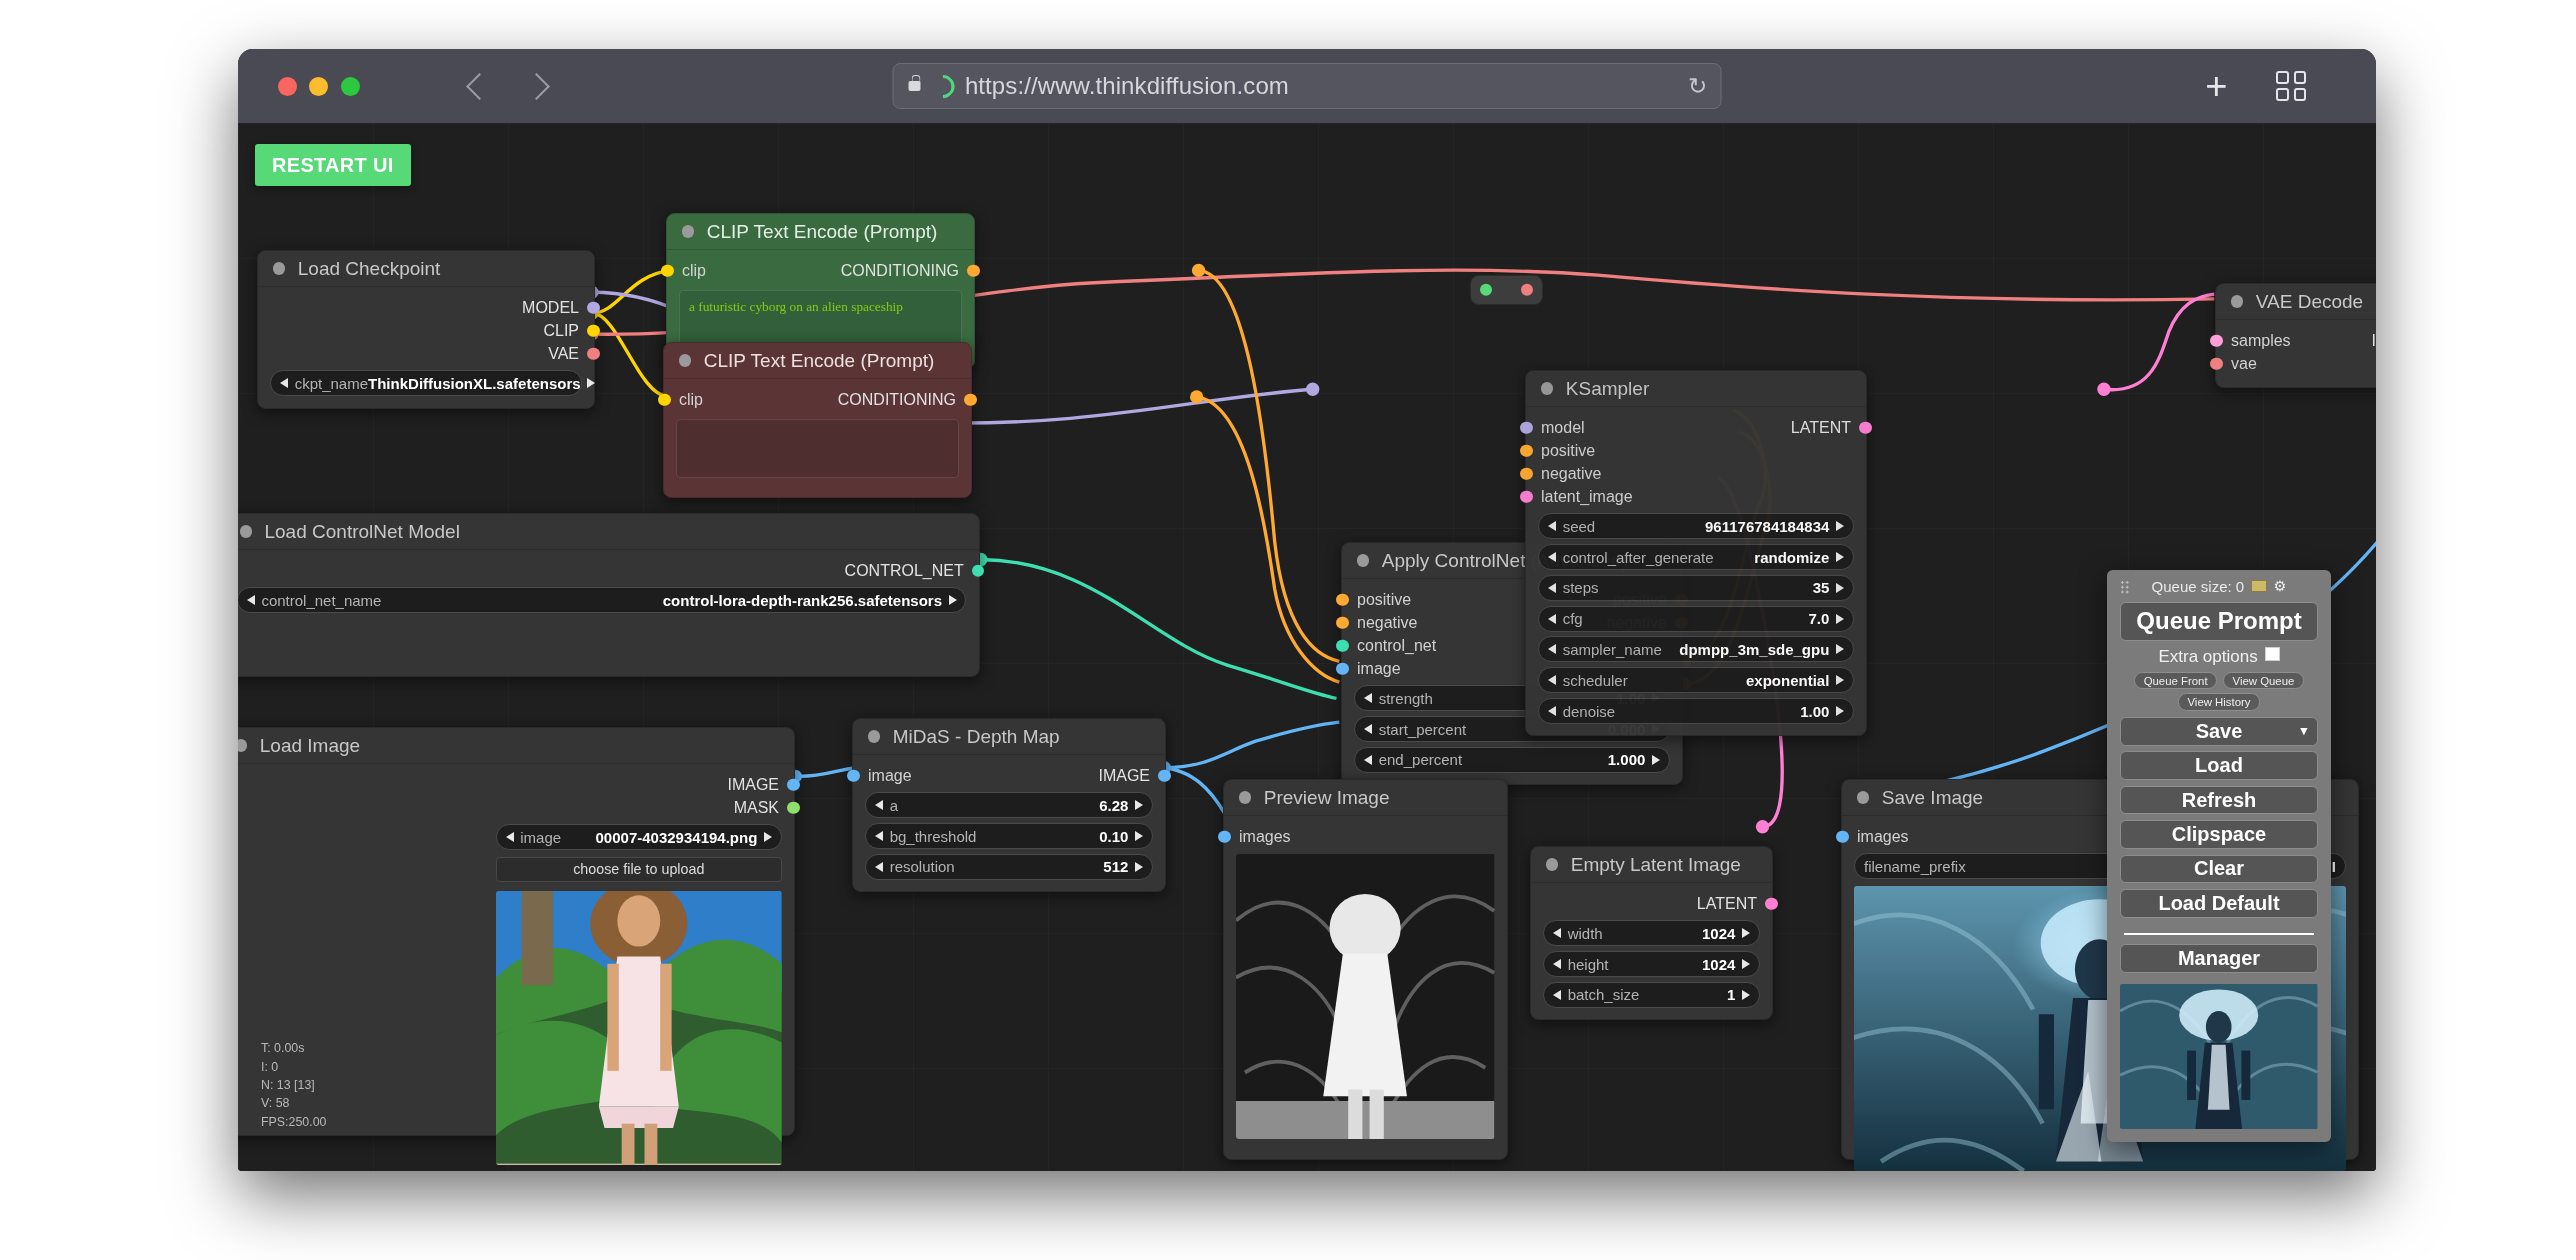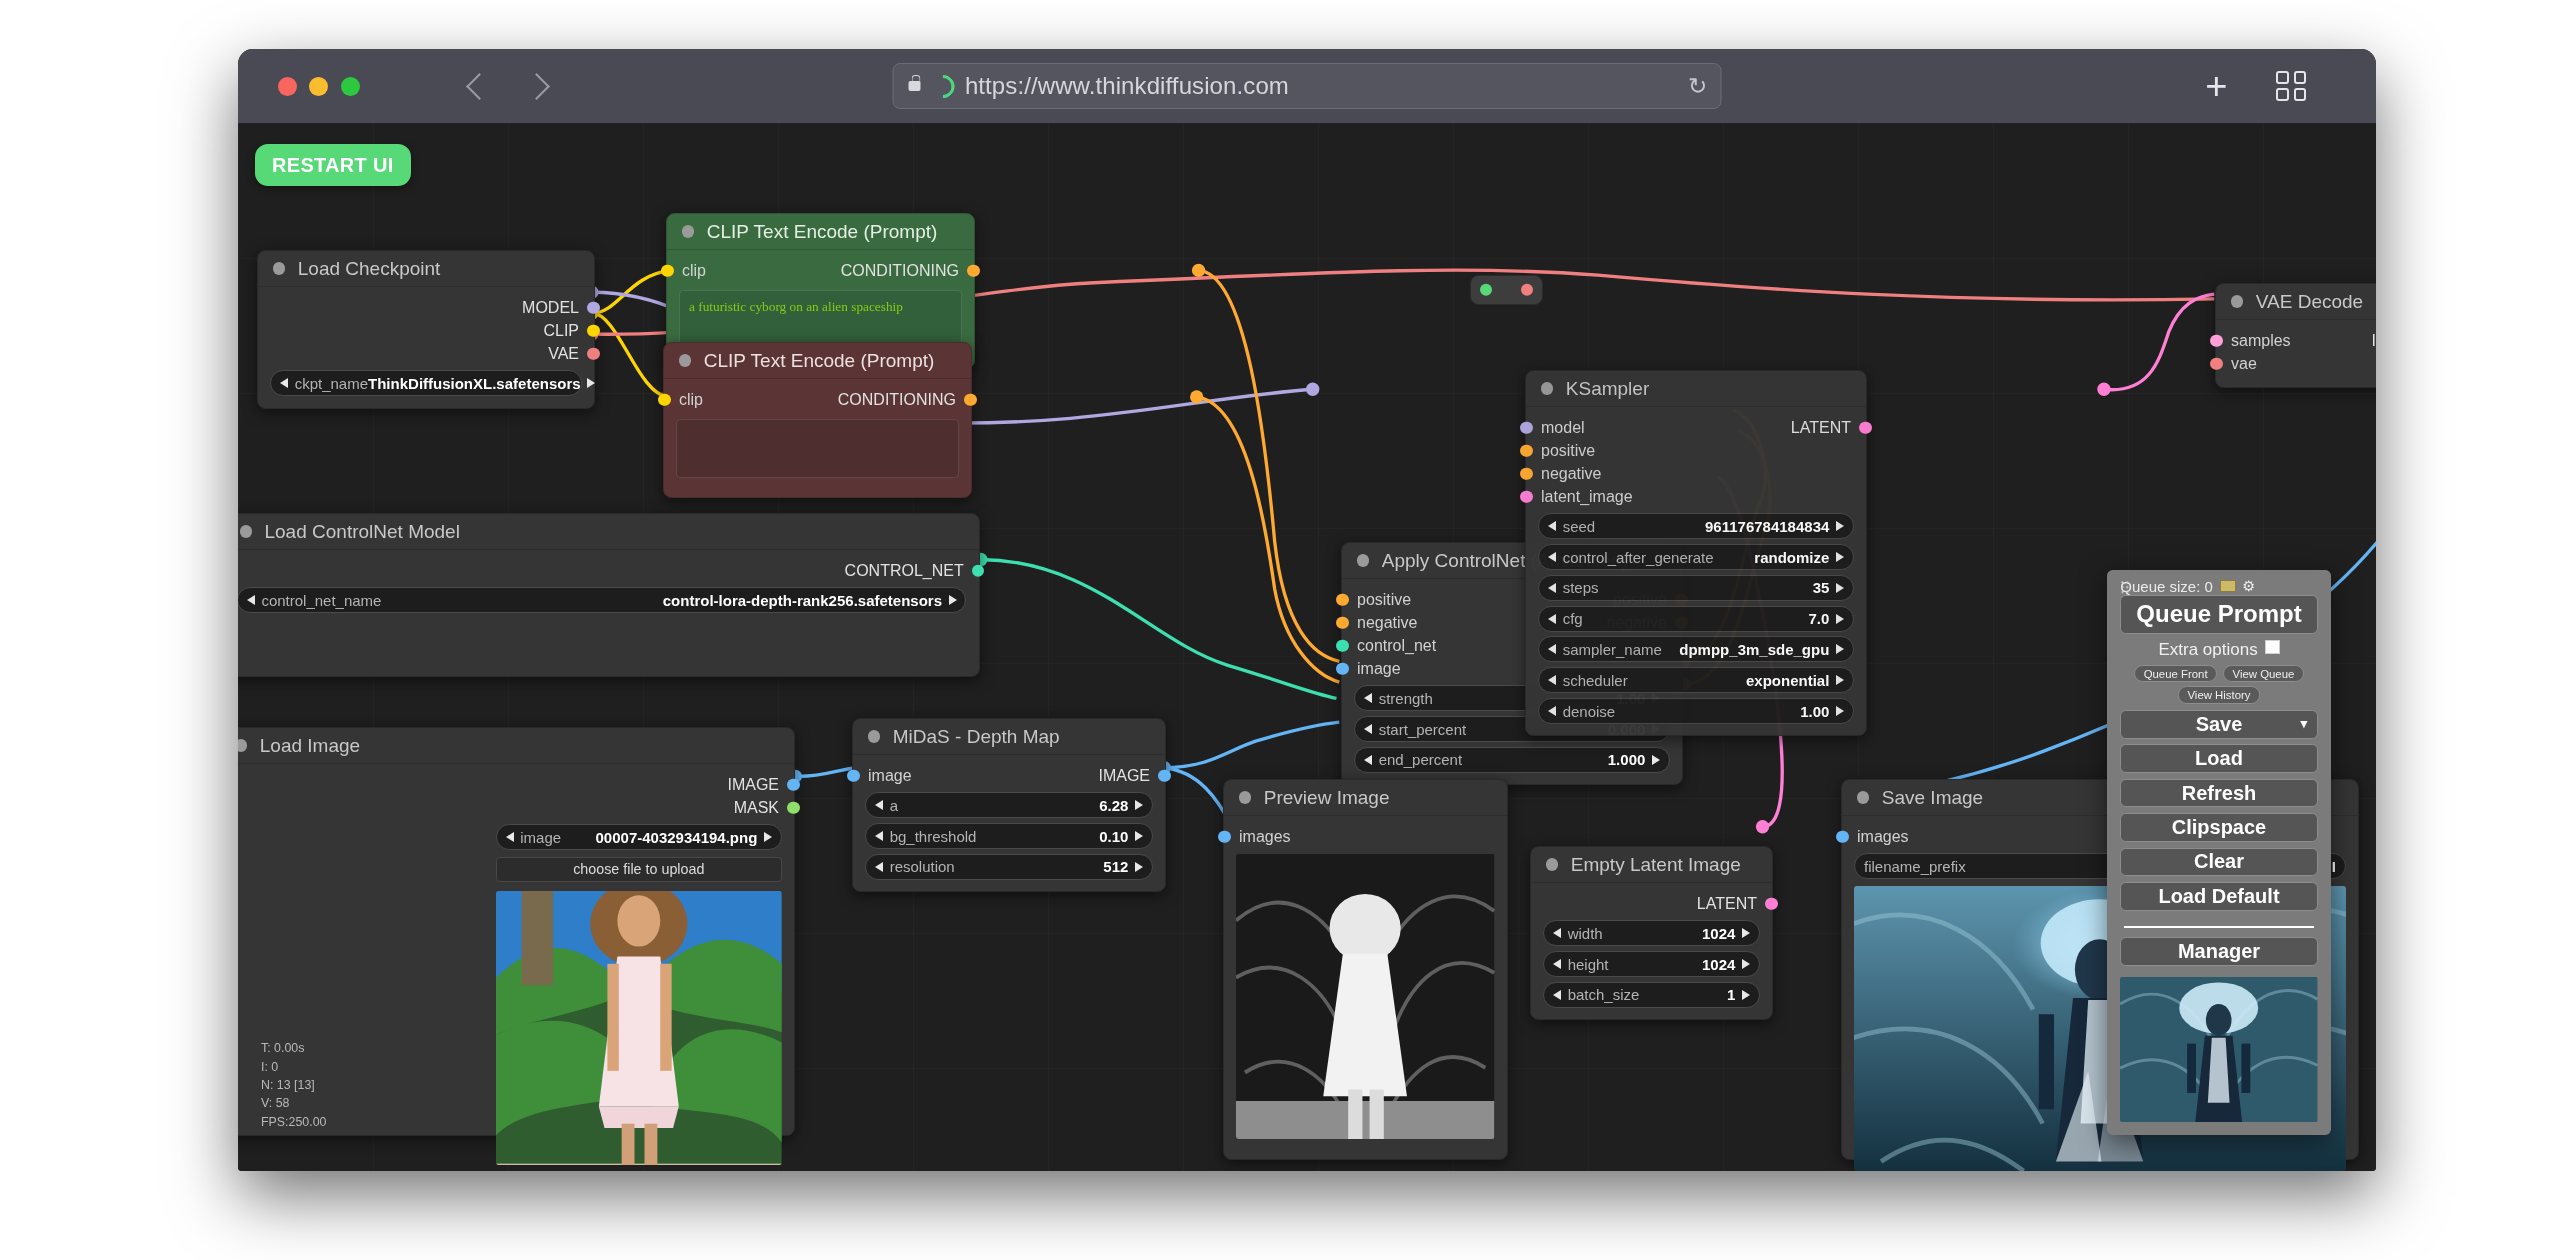--- a/index.html
+++ b/index.html
@@ -128,21 +128,21 @@
     position: absolute; width: 73px; height: 29.5px; border-radius: 8.6px;
     background: #3d3d3d; border: 1px solid #2b2b2b;
   }
 
   
   #menu-panel {
     position: absolute; width: 224px;
     background: #7b7b7b; border-radius: 5.7px;
     padding: 7.6px 13.3px 13.3px; box-shadow: 0 7.6px 27px rgba(0,0,0,.5);
   }
-  #queue-head { display: flex; align-items: center; justify-content: flex-start; gap: 6.7px; margin-bottom: 0; position: relative; }
+  #queue-head { display: flex; align-items: center; justify-content: center; gap: 6.7px; margin-bottom: 7px; position: relative; }
   #queue-head .qtext { color: #eaeaea; font-size: 15px; }
   #drag-grip { position: absolute; left: 0; top: 2.9px; width: 8.6px; height: 13.3px;
     background-image: radial-gradient(#d5d5d5 1px, transparent 1.1px); background-size: 4.8px 4.8px; opacity: .8; }
   .mbtn {
     background: #555555; border: 1px solid #8e8e8e; border-radius: 5.7px;
     color: #ffffff; text-align: center; width: 100%;
   }
   #queue-prompt { font-size: 24px; font-weight: bold; padding: 4.8px 0; margin-bottom: 5.7px; }
   #extra-row { display:flex; align-items:flex-start; justify-content:center; gap: 7.6px; margin-bottom: 4.8px; }
   #extra-row span { color: #f0f0f0; font-size: 17px; }
@@ -154,21 +154,21 @@
   #menu-div { height: 1.9px; background: #ffffff; margin: 15px 3.8px 9.5px; }
   #mgr-thumb { margin-top: 10.5px; width: 100%; height: 145px; border-radius: 1.9px; overflow: hidden; }
 
   
   #stats { position: absolute; left: 23px; bottom: 40px; color: #b9b9b9;
     font-size: 12.4px; line-height: 1.48; font-family: "Liberation Sans", sans-serif; }
 
   
   #restart-ui {
     position: absolute; left: 17px; top: 21px;
-    background: #57d978; border-radius: 13px; color: #ffffff;
+    background: #57d978; border-radius: 3px; color: #ffffff;
     font-size: 20px; font-weight: bold; padding: 9.5px 17px; letter-spacing: 0.3px;
     box-shadow: 0 2.9px 8.6px rgba(0,0,0,.35);
   }
 
   
   .art { width: 100%; height: 100%; display: block; }
 </style>
 </head>
 <body>
 

